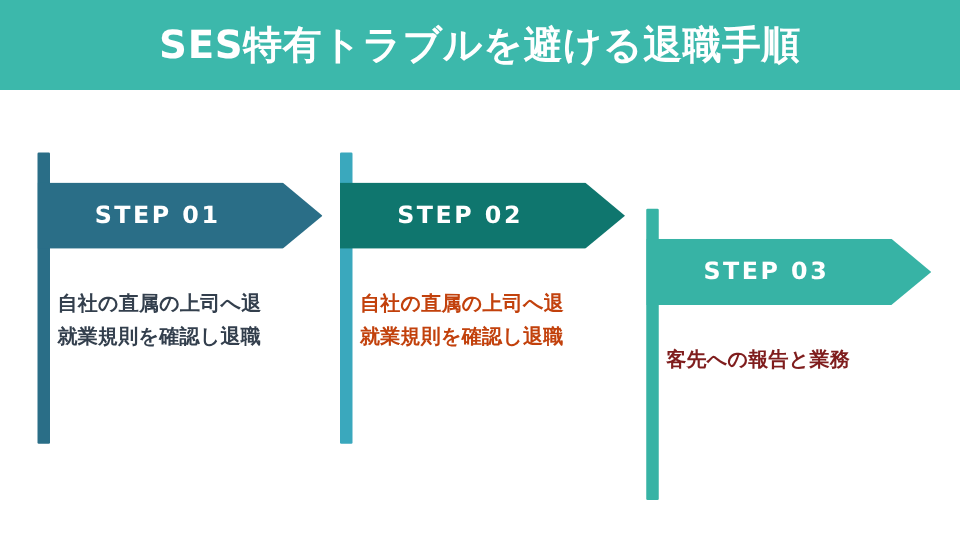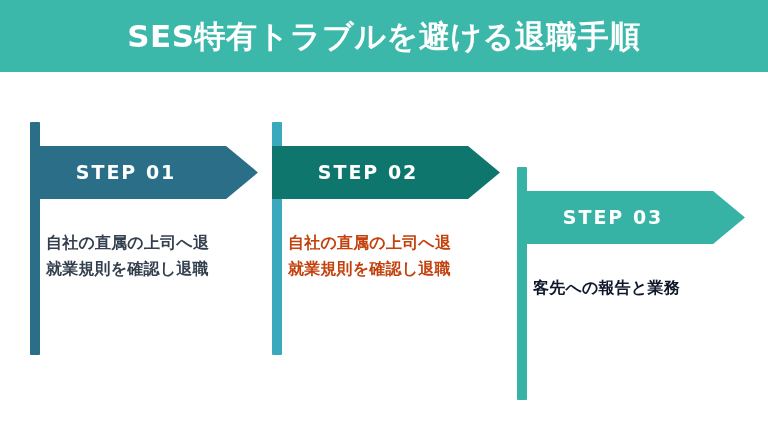--- a/index.html
+++ b/index.html
@@ -134,18 +134,18 @@
       <span class="line">自社の直属の上司へ退</span>
       <span class="line">就業規則を確認し退職</span>
     </div>
   </div>
 
   <div class="step step-3">
     <div class="pole" style="background: rgb(55, 179, 165);"></div>
     <div class="banner" style="background: rgb(55, 179, 165);">
       <span class="banner-label">STEP 03</span>
     </div>
-    <div class="desc" style="color: #0f172a;">
+    <div class="desc" style="color: #7f1d1d;">
       <span class="line">客先への報告と業務</span>
     </div>
   </div>
 
 </div>
 
 </body></html>

